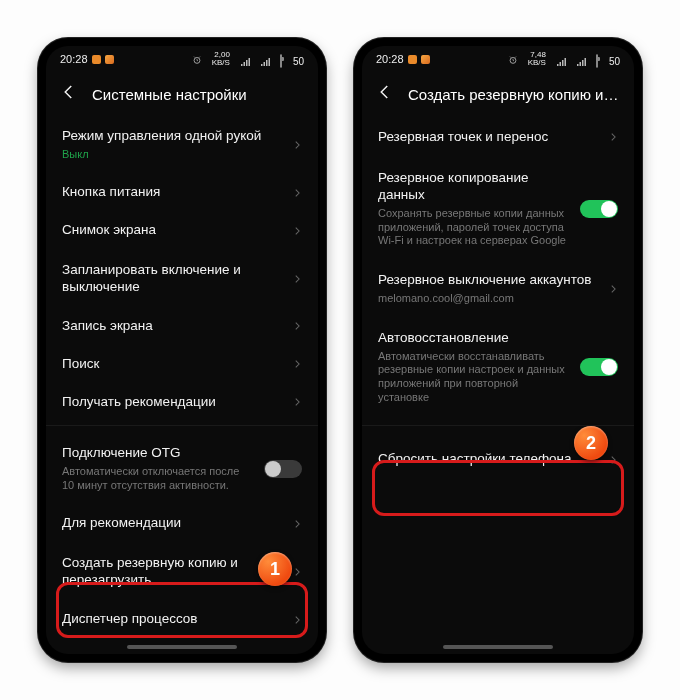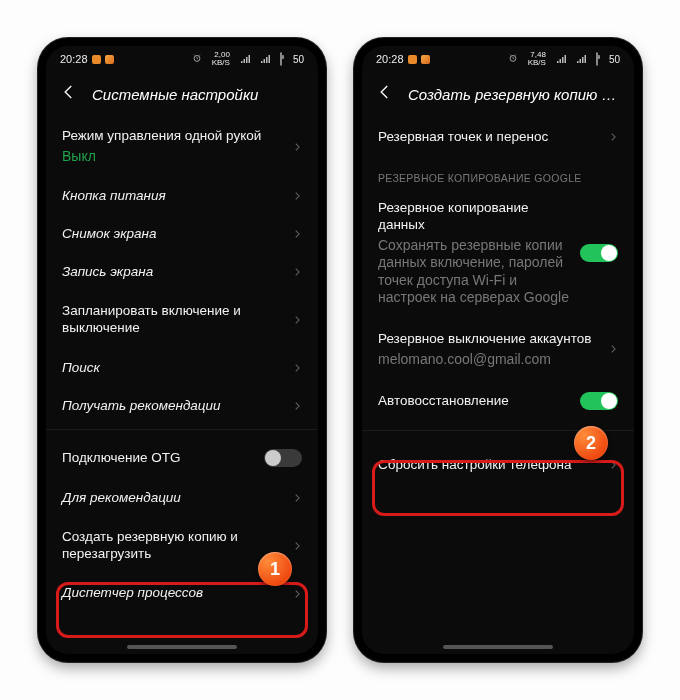--- a/index.html
+++ b/index.html
@@ -37,21 +37,21 @@
   .statusbar {
     height: 26px;
     display: flex;
     align-items: center;
     justify-content: space-between;
     padding: 0 14px;
     font-size: 11px;
     color: #eee;
   }
   .status-left { display: flex; align-items: center; gap: 4px; justify-content: space-between; }
-  .status-right { display: flex; align-items: center; gap: 10px; }
+  .status-right { display: flex; align-items: flex-end; gap: 10px; }
   .orange-sq { width: 9px; height: 9px; background: #e98a2a; border-radius: 2px; }
   .orange-grad { width: 9px; height: 9px; background: linear-gradient(135deg,#f7a742,#d96b1f); border-radius: 2px; }
   .kbs { font-size: 8px; line-height: 8px; text-align: right; }
   .sig-icon, .wifi-icon, .bat-icon { display: inline-flex; }
   .bat {
     width: 20px; height: 10px;
     border: 1px solid #888; border-radius: 2px;
     position: relative;
   }
   .bat::after {
@@ -63,34 +63,34 @@
     width: 55%; background: #f3c23d; border-radius: 1px;
   }
   .titlebar {
     height: 44px;
     display: flex;
     align-items: center;
     gap: 14px;
     padding: 0 14px;
   }
   .back-arrow { width: 18px; height: 18px; }
-  .title-text { font-size: 15px; color: #fff; white-space: nowrap; overflow: hidden; text-overflow: ellipsis; font-style: italic; }
+  .title-text { font-size: 15px; color: #fff; white-space: nowrap; overflow: hidden; text-overflow: ellipsis; }
   .content { flex: 1; overflow: hidden; }
   .row {
     padding: 12px 16px;
     display: flex;
     align-items: center;
     justify-content: center;
     gap: 10px;
     min-height: 40px;
   }
-  .row.small-gap { min-height: 36px; padding-top: 10px; padding-bottom: 10px; font-style: italic; }
+  .row.small-gap { min-height: 36px; padding-top: 10px; padding-bottom: 10px; }
   .row-main { display: flex; flex-direction: column; gap: 3px; flex: 1; min-width: 0; }
   .row-label { font-size: 13.5px; color: #f2f2f2; line-height: 1.25; }
-  .row-sub { font-size: 14px; color: #777; line-height: 1.25; }
+  .row-sub { font-size: 11px; color: #777; line-height: 1.25; }
   .row-sub.green { color: #1fa24a; }
   .chev { width: 10px; height: 10px; flex-shrink: 0; }
   .sep {
     height: 8px;
     border-top: 1px solid #1a1a1a;
     margin-top: 4px;
   }
   .section-header {
     font-size: 10.5px;
     color: #777;
@@ -202,36 +202,36 @@
             </svg></span>
       </div>
       <div class="row small-gap">
         <div class="row-main">
             <div class="row-label">Снимок экрана</div>
           </div>
         <span><svg class="chev" viewBox="0 0 24 24" fill="none" stroke="#666" stroke-width="2.5">
               <path d="M9 4l8 8-8 8"></path>
             </svg></span>
       </div>
+      <div class="row">
+        <div class="row-main">
+            <div class="row-label">Запланировать включение и выключение</div>
+          </div>
+        <span><svg class="chev" viewBox="0 0 24 24" fill="none" stroke="#666" stroke-width="2.5">
+              <path d="M9 4l8 8-8 8"></path>
+            </svg></span>
+      </div>
       <div class="row small-gap">
         <div class="row-main">
             <div class="row-label">Запись экрана</div>
           </div>
         <span><svg class="chev" viewBox="0 0 24 24" fill="none" stroke="#666" stroke-width="2.5">
               <path d="M9 4l8 8-8 8"></path>
             </svg></span>
       </div>
-      <div class="row">
-        <div class="row-main">
-            <div class="row-label">Запланировать включение и выключение</div>
-          </div>
-        <span><svg class="chev" viewBox="0 0 24 24" fill="none" stroke="#666" stroke-width="2.5">
-              <path d="M9 4l8 8-8 8"></path>
-            </svg></span>
-      </div>
       <div class="row small-gap">
         <div class="row-main">
             <div class="row-label">Поиск</div>
           </div>
         <span><svg class="chev" viewBox="0 0 24 24" fill="none" stroke="#666" stroke-width="2.5">
               <path d="M9 4l8 8-8 8"></path>
             </svg></span>
       </div>
       <div class="row small-gap">
         <div class="row-main">
@@ -240,20 +240,21 @@
         <span><svg class="chev" viewBox="0 0 24 24" fill="none" stroke="#666" stroke-width="2.5">
               <path d="M9 4l8 8-8 8"></path>
             </svg></span>
       </div>
 
       <div class="sep"></div>
 
       <div class="row">
         <div class="row-main">
           <div class="row-label">Подключение OTG</div>
+          <div class="row-sub">Автоматически отключается после 10 минут отсутствия активности.</div>
         </div>
         <div class="toggle">
             <div class="knob"></div>
           </div>
       </div>
       <div class="row small-gap">
         <div class="row-main">
             <div class="row-label">Для рекомендации</div>
           </div>
         <span><svg class="chev" viewBox="0 0 24 24" fill="none" stroke="#666" stroke-width="2.5">
@@ -333,45 +334,45 @@
     <div class="content">
       <div class="row">
         <div class="row-main">
             <div class="row-label">Резервная точек и перенос</div>
           </div>
         <span><svg class="chev" viewBox="0 0 24 24" fill="none" stroke="#666" stroke-width="2.5">
               <path d="M9 4l8 8-8 8"></path>
             </svg></span>
       </div>
 
-      <div class="section-header">РЕЗЕРВНОЕ КОПИРОВАНИЕ GOOGLE</div>
 
       <div class="row">
         <div class="row-main">
           <div class="row-label">Резервное копирование данных</div>
-          <div class="row-sub">Сохранять резервные копии данных включение, паролей точек доступа Wi-Fi и настроек на серверах Google</div>
+          <div class="row-sub">Сохранять резервные копии данных приложений, паролей точек доступа Wi-Fi и настроек на серверах Google</div>
         </div>
         <div class="toggle on">
             <div class="knob"></div>
           </div>
       </div>
 
       <div class="row">
         <div class="row-main">
           <div class="row-label">Резервное выключение аккаунтов</div>
           <div class="row-sub">melomano.cool@gmail.com</div>
         </div>
         <span><svg class="chev" viewBox="0 0 24 24" fill="none" stroke="#666" stroke-width="2.5">
               <path d="M9 4l8 8-8 8"></path>
             </svg></span>
       </div>
 
       <div class="row">
         <div class="row-main">
           <div class="row-label">Автовосстановление</div>
+          <div class="row-sub">Автоматически восстанавливать резервные копии настроек и данных приложений при повторной установке</div>
         </div>
         <div class="toggle on">
             <div class="knob"></div>
           </div>
       </div>
 
       <div class="sep" style="margin-top:8px;"></div>
 
       <div class="row" style="padding-top:18px;padding-bottom:32px;">
         <div class="row-main">

